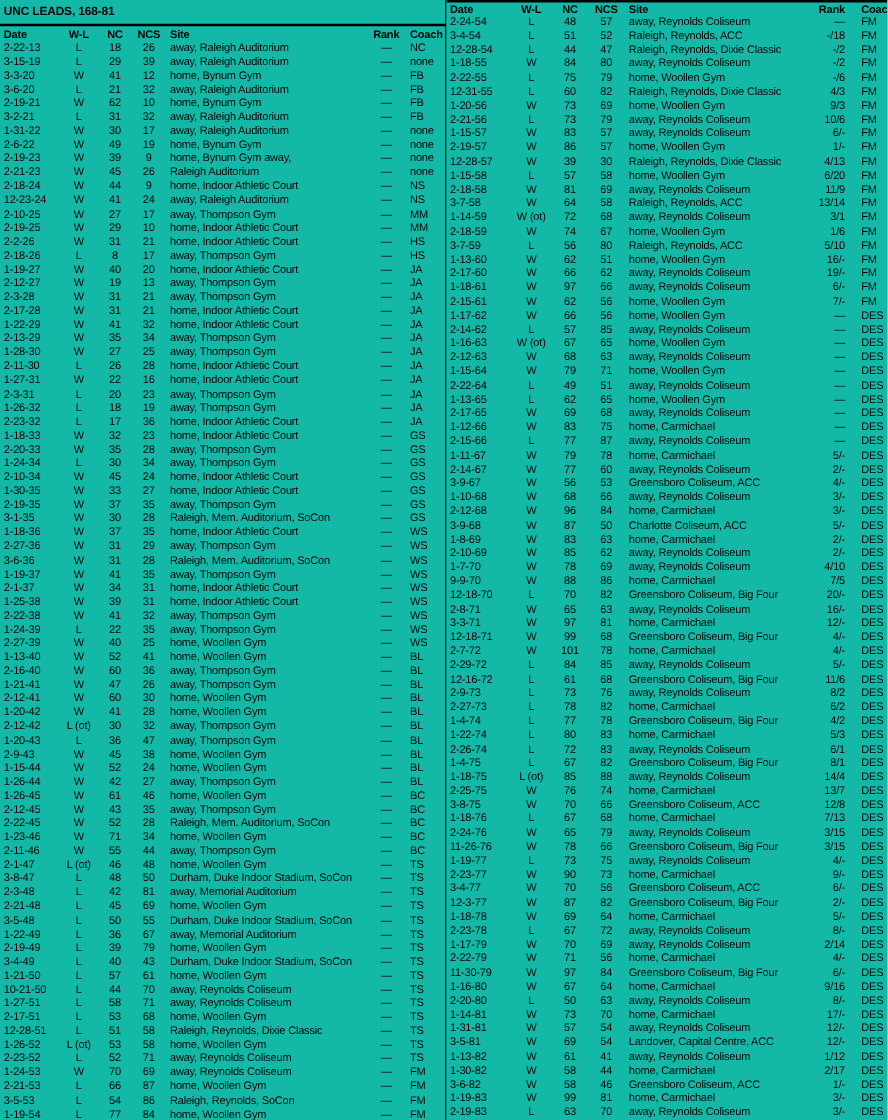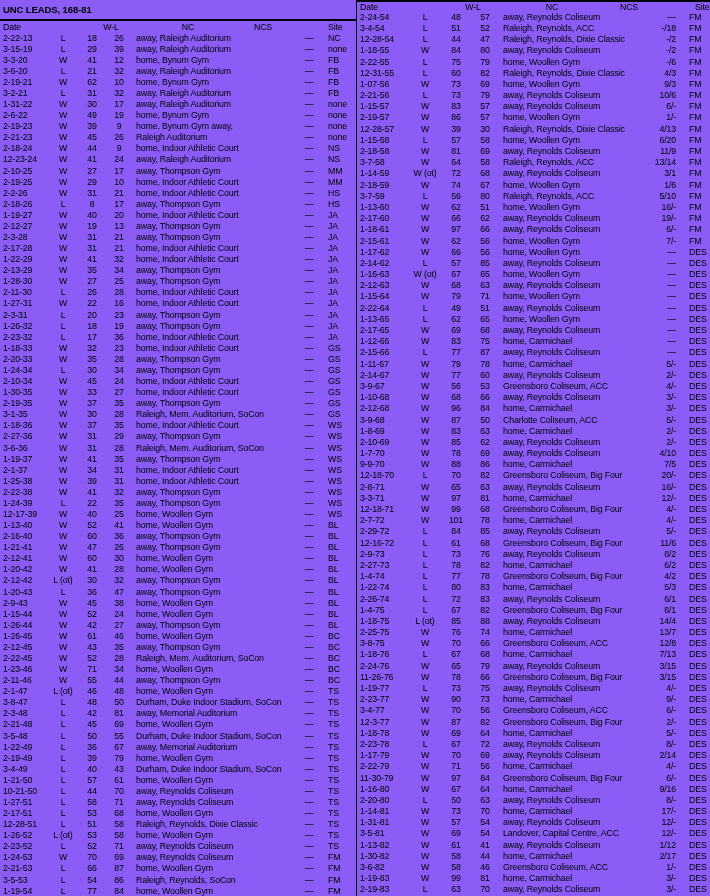--- a/index.html
+++ b/index.html
@@ -6,21 +6,21 @@
   html, body {
     width: 710px; height: 896px;
     background: #ffffff;
     overflow: hidden;
     font-family: "Liberation Sans", sans-serif;
     color: #000000;
   }
   .page {
     width: 710px; height: 896px;
     display: flex;
-    background: #8b5cf6;
+    background: #14b8a6;
     justify-content: space-between;
   }
   .col {
     height: 896px;
     overflow: hidden;
     position: relative;
   }
   .col-left  { width: 356px; }
   .col-right { width: 354px; border-left: 1px solid #000; }
 
@@ -39,21 +39,21 @@
     align-items: center;
     font-size: 8.8px;
     letter-spacing: -0.15px;
     line-height: 10px;
     white-space: nowrap;
   }
   .col-left  .row, .col-left  .header-row { grid-template-columns: 46px 34px 24px 30px 160px 30px 32px; height: 11.08px; }
   .col-right .row, .col-right .header-row { grid-template-columns: 50px 36px 26px 32px 150px 30px 30px; height: 11.2px; }
   .col-right .header-row { border-top: 2px solid #000; }
 
-  .header-row { font-weight: normal; gap: 48px; }
+  .header-row { font-weight: bold; }
 
   .c-date  { padding-left: 3px; text-align: left; }
   .c-wl    { text-align: center; }
   .c-nc    { text-align: center; }
   .c-ncs   { text-align: center; }
   .c-site  { padding-left: 2px; text-align: left; overflow: visible; }
   .c-rank  { text-align: center; }
   .col-right .c-rank { text-align: right; padding-right: 5px; }
   .c-coach { padding-left: 4px; text-align: left; }
   .col-right .c-coach { padding-left: 8px; }
@@ -499,21 +499,21 @@
     <span class="c-date">1-24-39</span>
     <span class="c-wl">L</span>
     <span class="c-nc">22</span>
     <span class="c-ncs">35</span>
     <span class="c-site">away, Thompson Gym</span>
     <span class="c-rank">—</span>
     <span class="c-coach">WS</span>
   </div>
 
   <div class="row">
-    <span class="c-date">12-17-39</span>
+    <span class="c-date">2-27-39</span>
     <span class="c-wl">W</span>
     <span class="c-nc">40</span>
     <span class="c-ncs">25</span>
     <span class="c-site">home, Woollen Gym</span>
     <span class="c-rank">—</span>
     <span class="c-coach">WS</span>
   </div>
 
   <div class="row">
     <span class="c-date">1-13-40</span>
@@ -922,21 +922,21 @@
     <span class="c-date">12-31-55</span>
     <span class="c-wl">L</span>
     <span class="c-nc">60</span>
     <span class="c-ncs">82</span>
     <span class="c-site">Raleigh, Reynolds, Dixie Classic</span>
     <span class="c-rank">4/3</span>
     <span class="c-coach">FM</span>
   </div>
 
   <div class="row">
-    <span class="c-date">1-07-56</span>
+    <span class="c-date">1-20-56</span>
     <span class="c-wl">W</span>
     <span class="c-nc">73</span>
     <span class="c-ncs">69</span>
     <span class="c-site">home, Woollen Gym</span>
     <span class="c-rank">9/3</span>
     <span class="c-coach">FM</span>
   </div>
 
   <div class="row">
     <span class="c-date">2-21-56</span>

